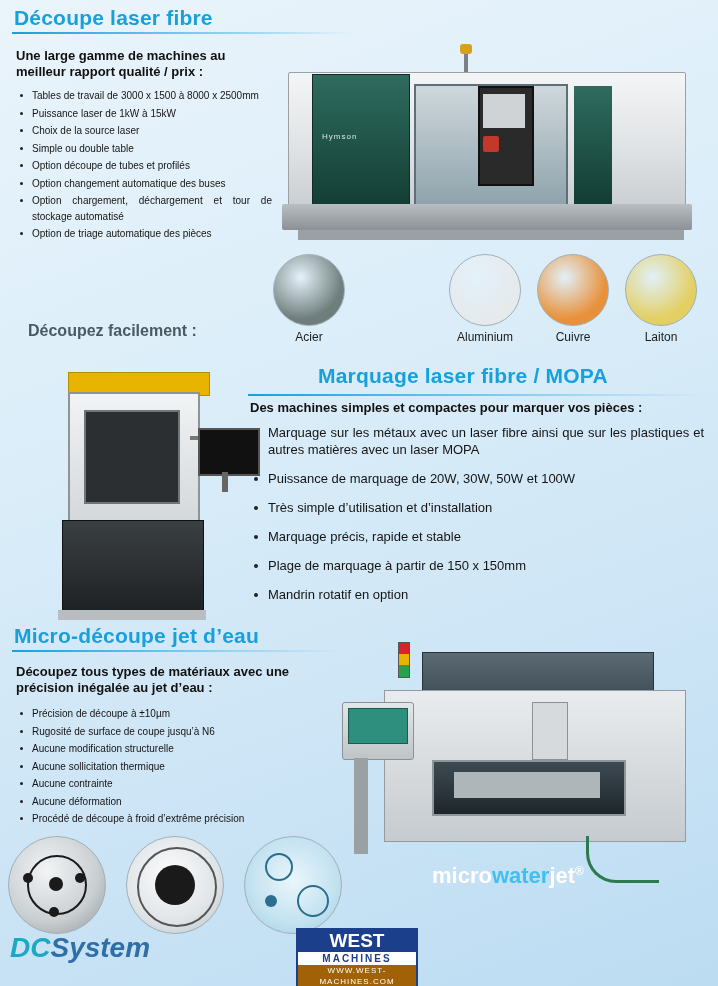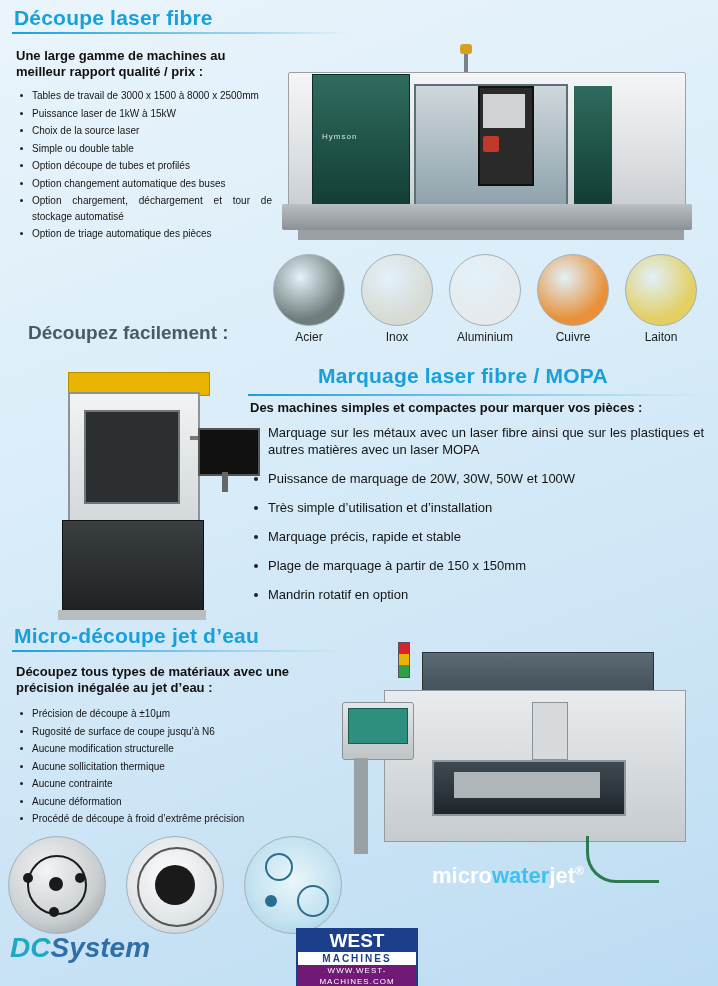--- a/index.html
+++ b/index.html
@@ -58,21 +58,21 @@
   .m1-lamp{position:absolute;left:182px;top:0px;width:12px;height:10px;background:#d8a021;border-radius:3px;}
   .m1-brand{position:absolute;left:44px;top:88px;font-size:8px;color:#cfe9e2;letter-spacing:1px;}
 
   
   .mats{position:absolute;left:272px;top:254px;width:432px;height:96px;}
   .mat{position:absolute;width:74px;text-align:center;}
   .mat .disc{width:70px;height:70px;border-radius:50%;border:1px solid #9fb0b8;margin:0 auto;}
   .mat .cap{font-size:12px;margin-top:4px;color:#1c1c1c;}
 
   
-  #s1-sub{position:absolute;left:28px;top:322px;font-size:19px;font-weight:bold;color:#4a5a63;}
+  #s1-sub{position:absolute;left:28px;top:322px;font-size:16px;font-weight:bold;color:#4a5a63;}
 
   
   #s2-title{position:absolute;left:318px;top:364px;}
   #s2-rule{position:absolute;left:248px;top:394px;width:458px;}
   #s2-lead{position:absolute;left:250px;top:400px;width:456px;}
   #s2-list{position:absolute;left:252px;top:424px;width:452px;}
   #s2-list li{margin-bottom:12px;font-size:13px;line-height:17px;}
   #s2-list li:before{width:4px;height:4px;left:2px;top:7px;}
 
   .machine2{position:absolute;left:40px;top:372px;width:230px;height:250px;}
@@ -124,21 +124,21 @@
   .dot{position:absolute;border-radius:50%;background:#1a1a1a;}
   .ring{position:absolute;border-radius:50%;border:2px solid #1a1a1a;}
 
   
   #footer-brand{position:absolute;left:10px;top:932px;font-size:28px;font-weight:bold;color:#2f6fa8;font-style:italic;}
   #footer-brand .teal{color:#1fa7c6;}
   .westlogo{position:absolute;left:296px;top:928px;width:118px;height:54px;
     background:#fff;border:2px solid #1b3f8b;}
   .westlogo .wl-top{background:#1b3f8b;color:#fff;font-weight:bold;font-size:19px;text-align:center;line-height:22px;}
   .westlogo .wl-mid{color:#1b3f8b;font-weight:bold;font-size:10px;text-align:center;letter-spacing:2px;line-height:13px;}
-  .westlogo .wl-bot{background:#701a75;color:#fff;font-size:8px;text-align:center;letter-spacing:1px;line-height:11px;}
+  .westlogo .wl-bot{background:#a16207;color:#fff;font-size:8px;text-align:center;letter-spacing:1px;line-height:11px;}
 </style>
 </head>
 <body>
 
 <div class="page">
 
   <div class="sec-title" id="s1-title">Découpe laser fibre</div>
   <div class="rule" id="s1-rule"></div>
   <div class="lead" id="s1-lead">Une large gamme de machines au meilleur rapport qualité / prix :</div>
 
@@ -166,24 +166,20 @@
     <div class="m1-green2"></div>
     <div class="m1-base"></div>
     <div class="m1-rail"></div>
   </div>
 
   <div class="mats">
     <div class="mat" style="left:0px;top:0px">
       <div class="disc" id="d0" style="background: radial-gradient(circle at 38% 32%, rgba(255, 255, 255, 0.2), rgb(111, 126, 124) 65%, rgb(111, 126, 124));"></div>
       <div class="cap">Acier</div>
     </div>
-    <div class="mat" style="left:88px;top:0px">
-      <div class="disc" id="d1" style="background: radial-gradient(circle at 38% 32%, rgba(255, 255, 255, 0.2), rgb(215, 219, 212) 65%, rgb(215, 219, 212));"></div>
-      <div class="cap">Inox</div>
-    </div>
     <div class="mat" style="left:176px;top:0px">
       <div class="disc" id="d2" style="background: radial-gradient(circle at 38% 32%, rgba(255, 255, 255, 0.2), rgb(230, 234, 236) 65%, rgb(230, 234, 236));"></div>
       <div class="cap">Aluminium</div>
     </div>
     <div class="mat" style="left:264px;top:0px">
       <div class="disc" id="d3" style="background: radial-gradient(circle at 38% 32%, rgba(255, 255, 255, 0.2), rgb(232, 145, 58) 65%, rgb(232, 145, 58));"></div>
       <div class="cap">Cuivre</div>
     </div>
     <div class="mat" style="left:352px;top:0px">
       <div class="disc" id="d4" style="background: radial-gradient(circle at 38% 32%, rgba(255, 255, 255, 0.2), rgb(227, 207, 98) 65%, rgb(227, 207, 98));"></div>

